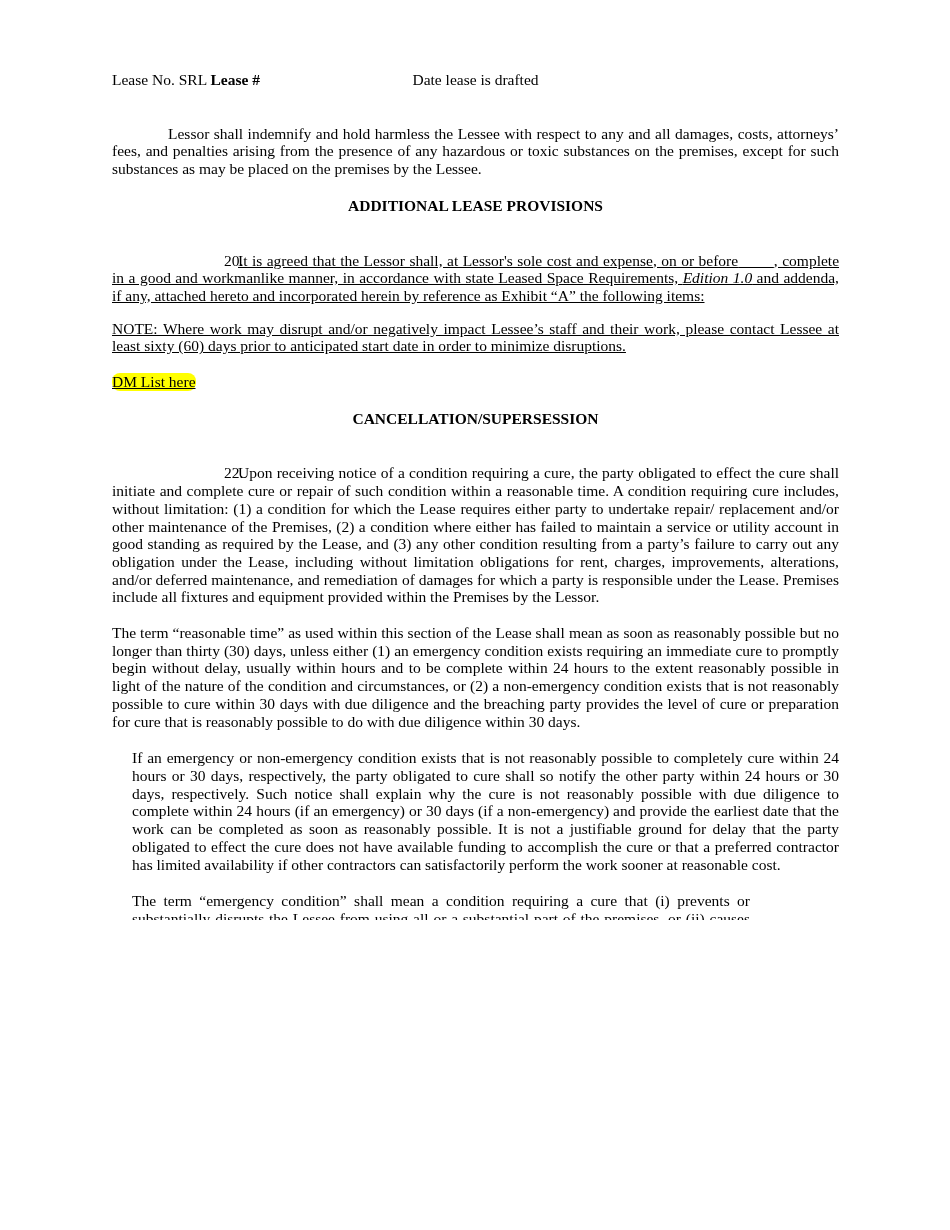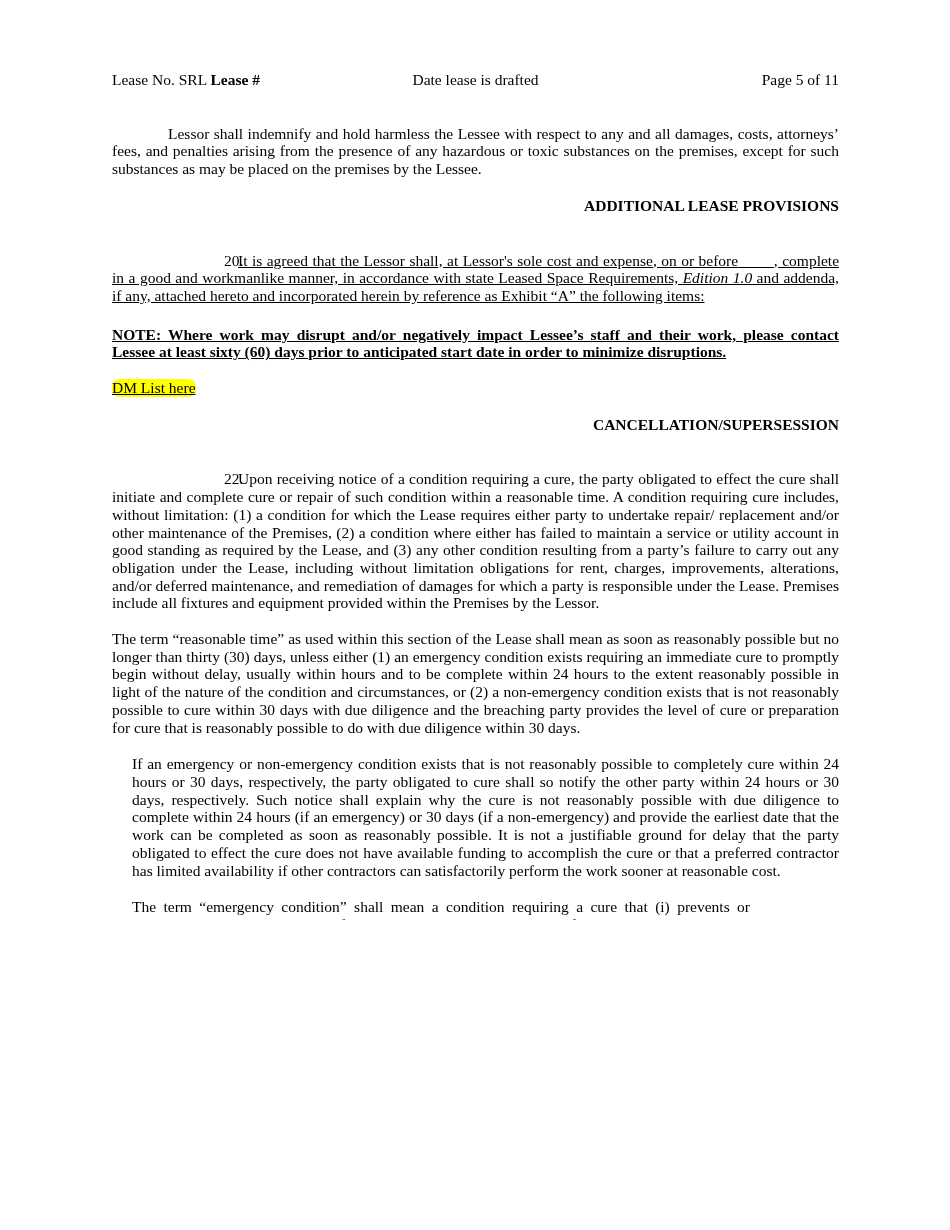--- a/index.html
+++ b/index.html
@@ -26,25 +26,25 @@
   .b { font-weight: bold; }
   .i { font-style: italic; }
   .u { text-decoration: underline; }
   p, h2 { margin: 0; }
   .para { text-align: justify; margin-top: 18px; }
   .indent { text-indent: 56px; margin-top: 37px; }
   .heading {
     font-size: 15.5px;
     font-weight: bold;
     margin-top: 19px;
-    text-align: right;
+    text-align: center;
   }
   .mt17 { margin-top: 17px; }
   .mt19 { margin-top: 19px; margin-left: 20px; }
-  .mt21 { margin-top: 21px; font-weight: bold; }
+  .mt21 { margin-top: 15px; }
   .mt36 { margin-top: 36px; }
   .num {
     display: inline-block;
     width: 70px;
     text-decoration: none;
   }
   .blank-underlined {
     white-space: pre;
     text-decoration: underline;
   }
@@ -81,21 +81,20 @@
   .initial-box .slash { font-weight: bold; }
 </style>
 </head>
 <body>
 
 <div class="page">
 
   <div class="hdr">
     <div class="left"><span>Lease No. SRL </span><span class="b">Lease #</span></div>
     <div class="mid">Date lease is drafted</div>
-    <div class="right">Page 5 of 11</div>
   </div>
 
   <p class="para indent mt36">Lessor shall indemnify and hold harmless the Lessee with respect to any and all damages, costs, attorneys’ fees, and penalties arising from the presence of any hazardous or toxic substances on the premises, except for such substances as may be placed on the premises by the Lessee.</p>
 
   <h2 class="heading">ADDITIONAL LEASE PROVISIONS</h2>
 
   <p class="para indent"><span class="num">20.</span><span class="u">It is agreed that the Lessor shall, at Lessor's sole cost and expense, on or before</span><span class="blank-underlined">        </span><span class="u">, complete in a good and workmanlike manner, in accordance with state Leased Space Requirements, </span><span class="u i">Edition 1.0</span><span class="u"> and addenda, if any, attached hereto and incorporated herein by reference as Exhibit “A”  the following items:</span></p>
 
   <p class="para mt21"><span class="u">NOTE:  Where work may disrupt and/or negatively impact Lessee’s staff and their work, please contact Lessee at least sixty (60) days prior to anticipated start date in order to minimize disruptions.</span></p>
 

